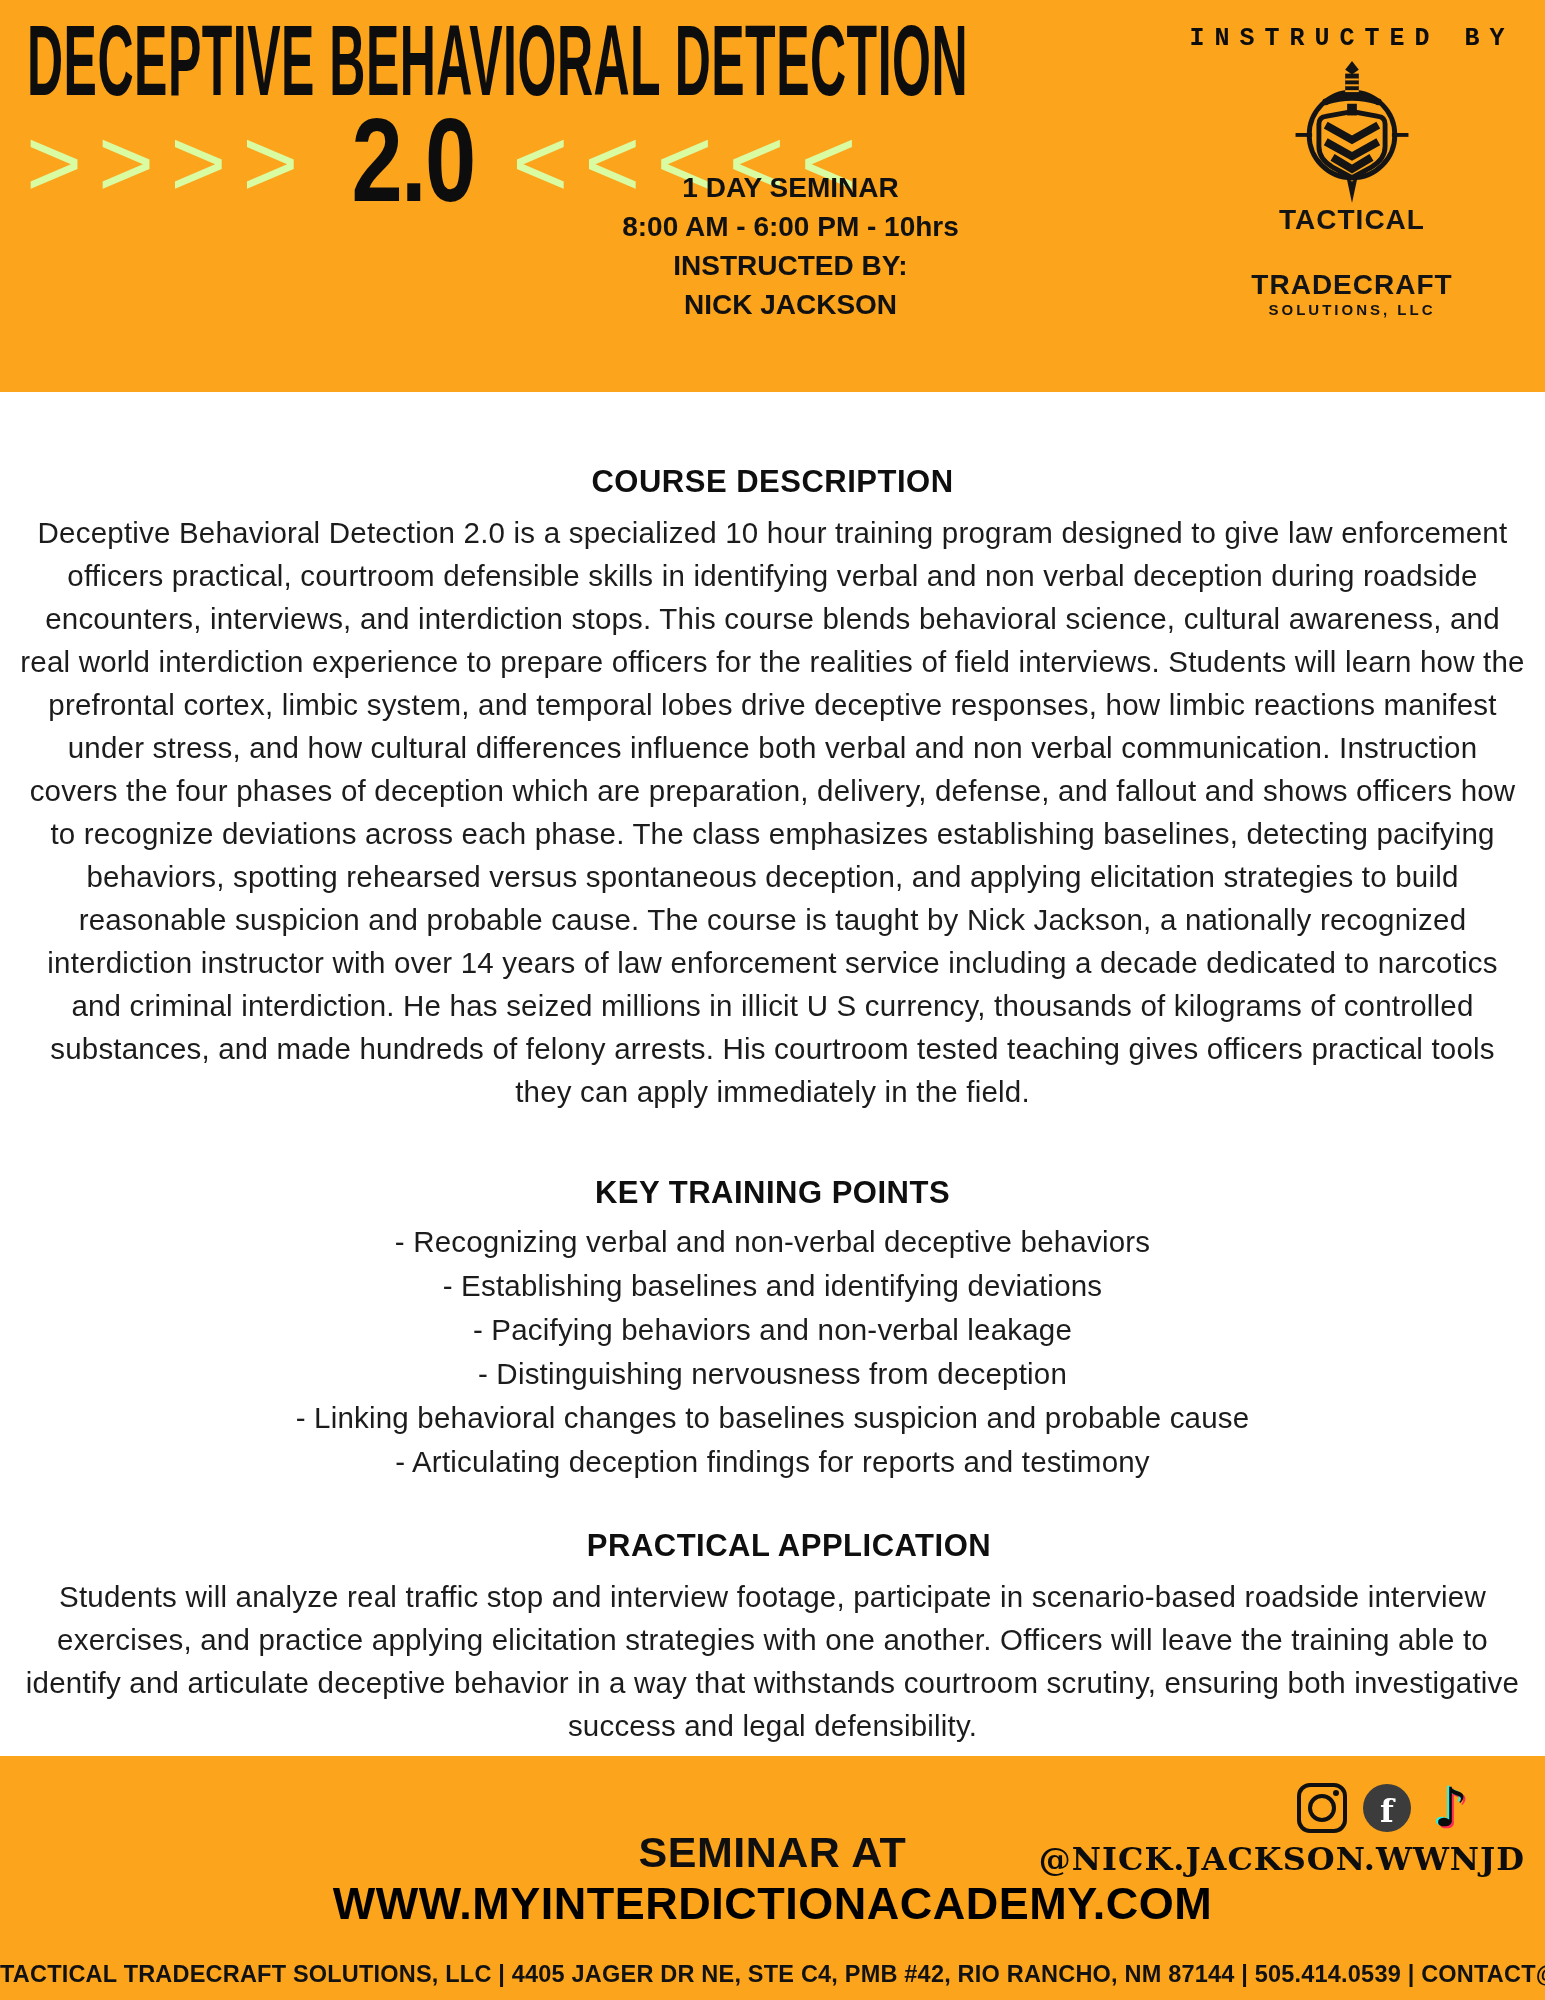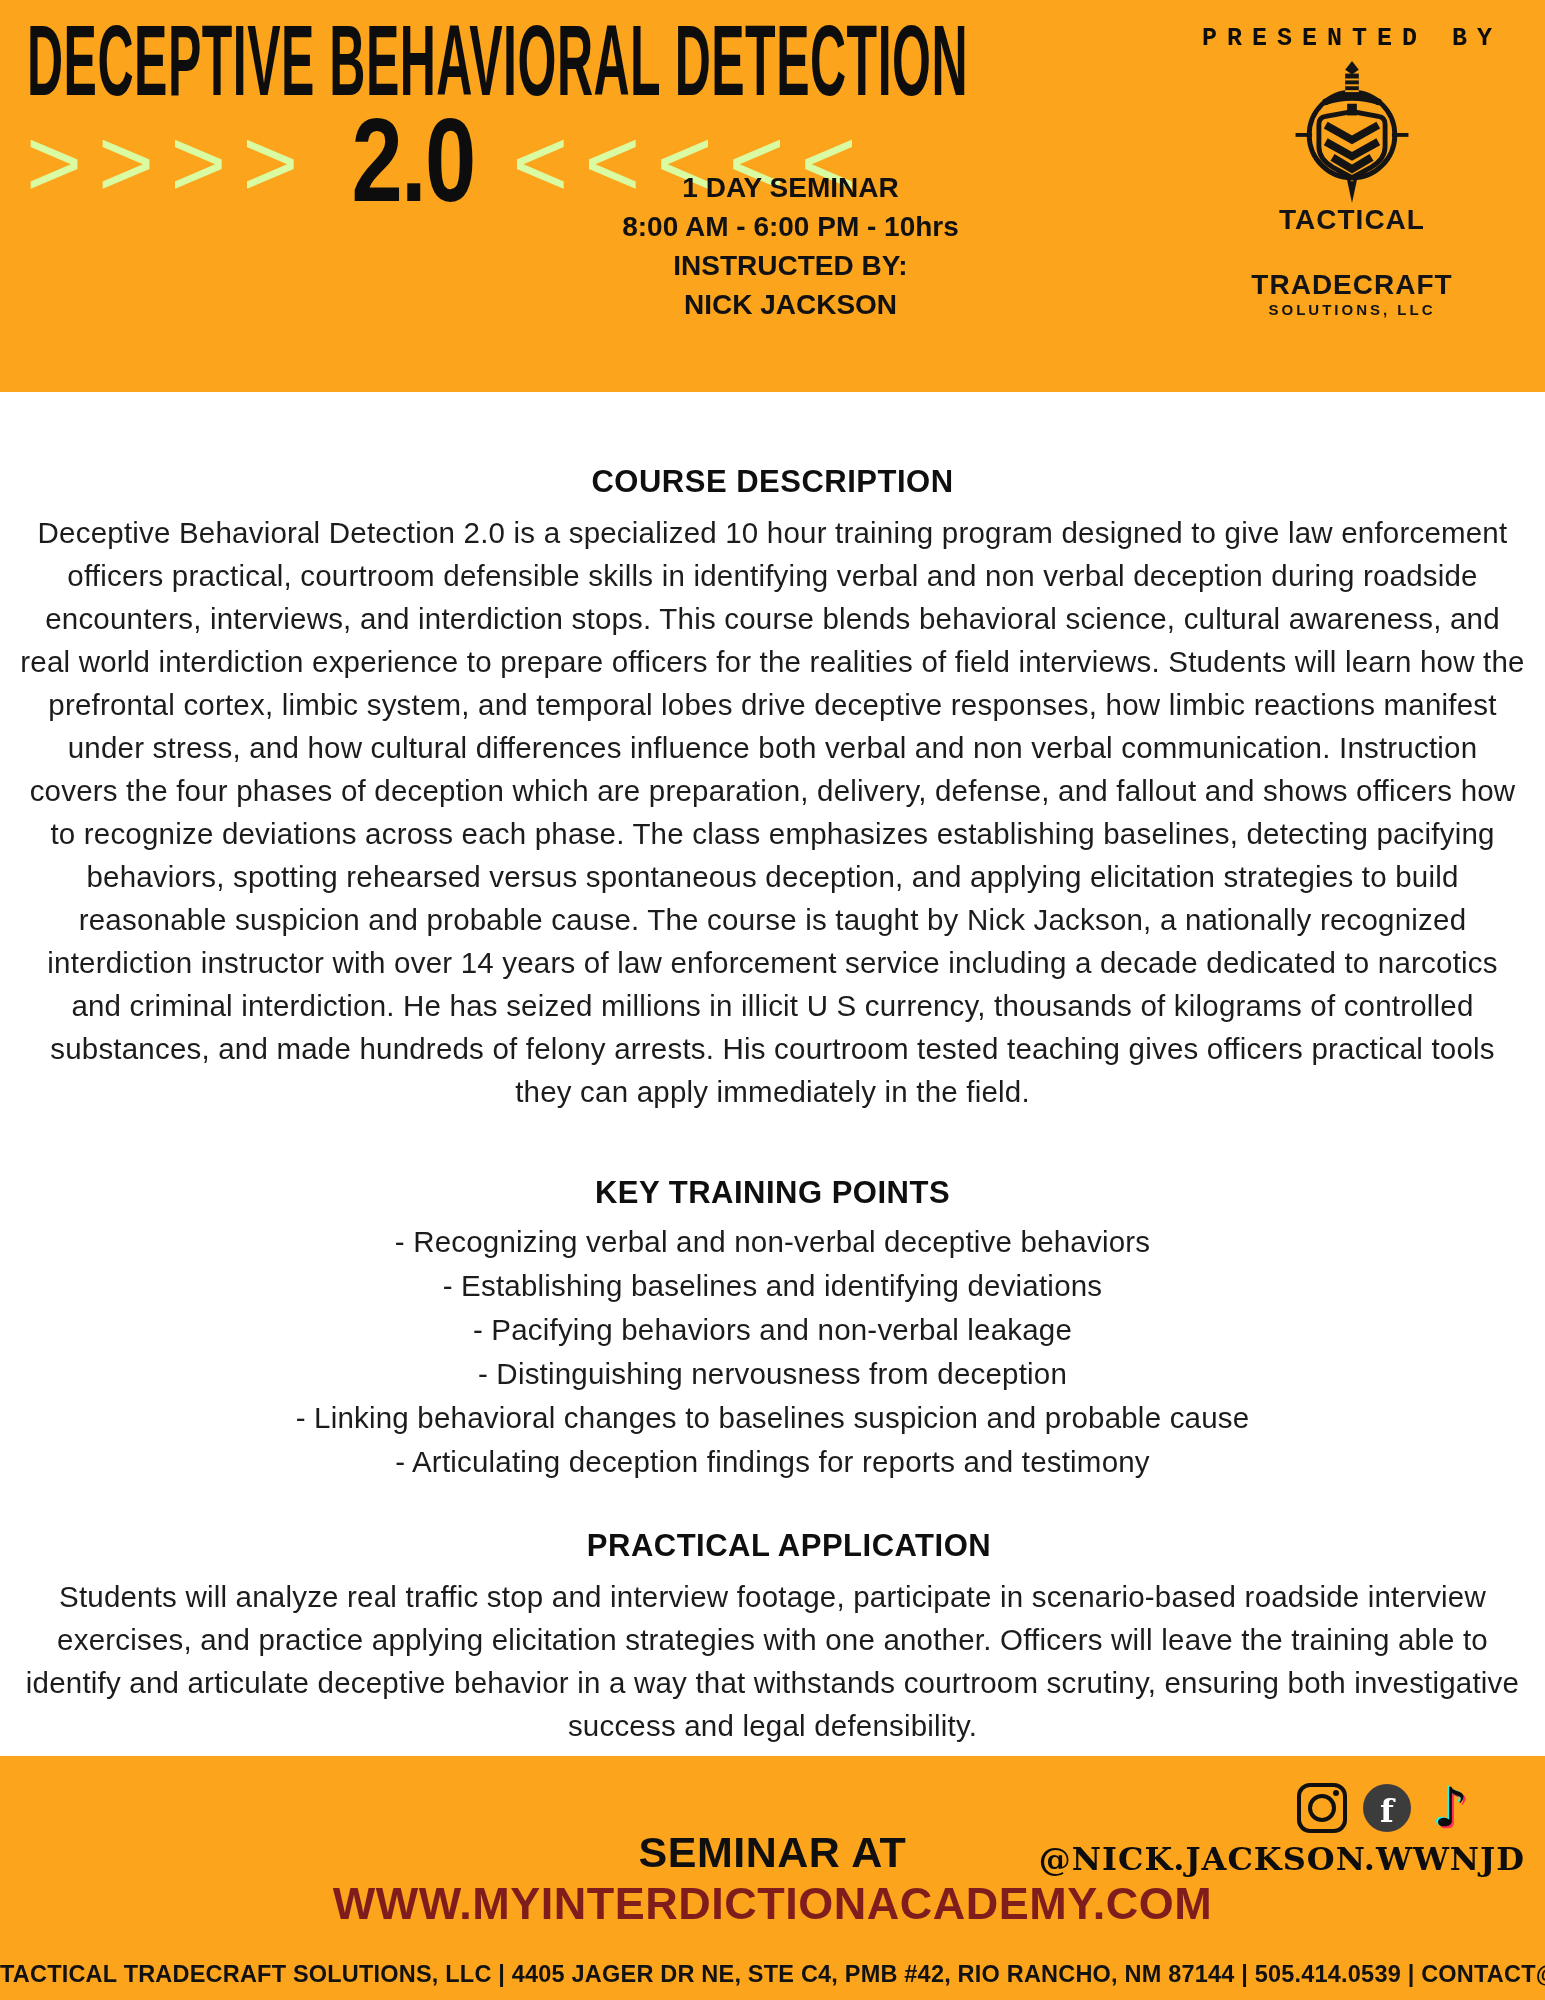--- a/index.html
+++ b/index.html
@@ -34,21 +34,21 @@
   .h-practical{padding-top:44px;padding-left:33px;}
   .paragraph{margin:11px auto 0;width:1506px;font-size:29.5px;line-height:43px;color:#1c1c1c;letter-spacing:.2px;}
   .points{margin:9px auto 0;width:1400px;font-size:29.5px;color:#1c1c1c;letter-spacing:.2px;}
   .points div{line-height:44px;}
 
   
   .footer{position:absolute;left:0;bottom:0;width:100%;height:244px;background:var(--orange,#FBA41C);}
   .register-label{position:absolute;top:72px;left:0;width:100%;text-align:center;
     font-weight:700;font-size:43px;color:#0f0f0f;letter-spacing:.5px;}
   .register-url{position:absolute;top:122px;left:0;width:100%;text-align:center;
-    font-weight:700;font-size:45px;color:#7f1d1d;letter-spacing:.5px;}
+    font-weight:700;font-size:45px;color:#000000;letter-spacing:.5px;}
   .contact-line{position:absolute;bottom:12px;left:0;width:100%;text-align:center;
     font-weight:700;font-size:23.5px;color:#121212;letter-spacing:.2px;white-space:nowrap;}
   .social-row{position:absolute;top:26px;right:70px;display:flex;align-items:center;gap:16px;height:52px;}
   .handle{position:absolute;top:84px;right:20px;font-family:"DejaVu Serif",serif;font-weight:700;
     font-size:32px;letter-spacing:1px;color:#0d0d0d;white-space:nowrap;}
 
   
   .icon{display:inline-block;}
   .ig{width:42px;height:42px;border:4px solid #101010;border-radius:13px;position:relative;}
   .ig-lens{position:absolute;inset:7px;border:4px solid #101010;border-radius:50%;}
@@ -75,21 +75,21 @@
   </div>
 
   <div class="seminar-block">
     <div>1 DAY SEMINAR</div>
     <div>8:00 AM - 6:00 PM - 10hrs</div>
     <div>INSTRUCTED BY:</div>
     <div>NICK JACKSON</div>
   </div>
 
   <div class="right-col">
-    <div class="presented-by">PRESENTED BY</div>
+    <div class="presented-by">INSTRUCTED BY</div>
     <div class="logo-box">
       <svg width="118" height="146" viewBox="0 0 120 150">
         <circle cx="60" cy="78" r="44" fill="none" stroke="#141414" stroke-width="5"></circle>
         <line x1="2" y1="78" x2="19" y2="78" stroke="#141414" stroke-width="4"></line>
         <line x1="101" y1="78" x2="118" y2="78" stroke="#141414" stroke-width="4"></line>
 
         <path d="M60 2 L67 11 L60 16 L53 11 Z" fill="#141414"></path>
         <rect x="53" y="15" width="14" height="22" fill="#141414"></rect>
         <line x1="53" y1="21" x2="67" y2="21" stroke="#FBA41C" stroke-width="2"></line>
         <line x1="53" y1="27" x2="67" y2="27" stroke="#FBA41C" stroke-width="2"></line>

